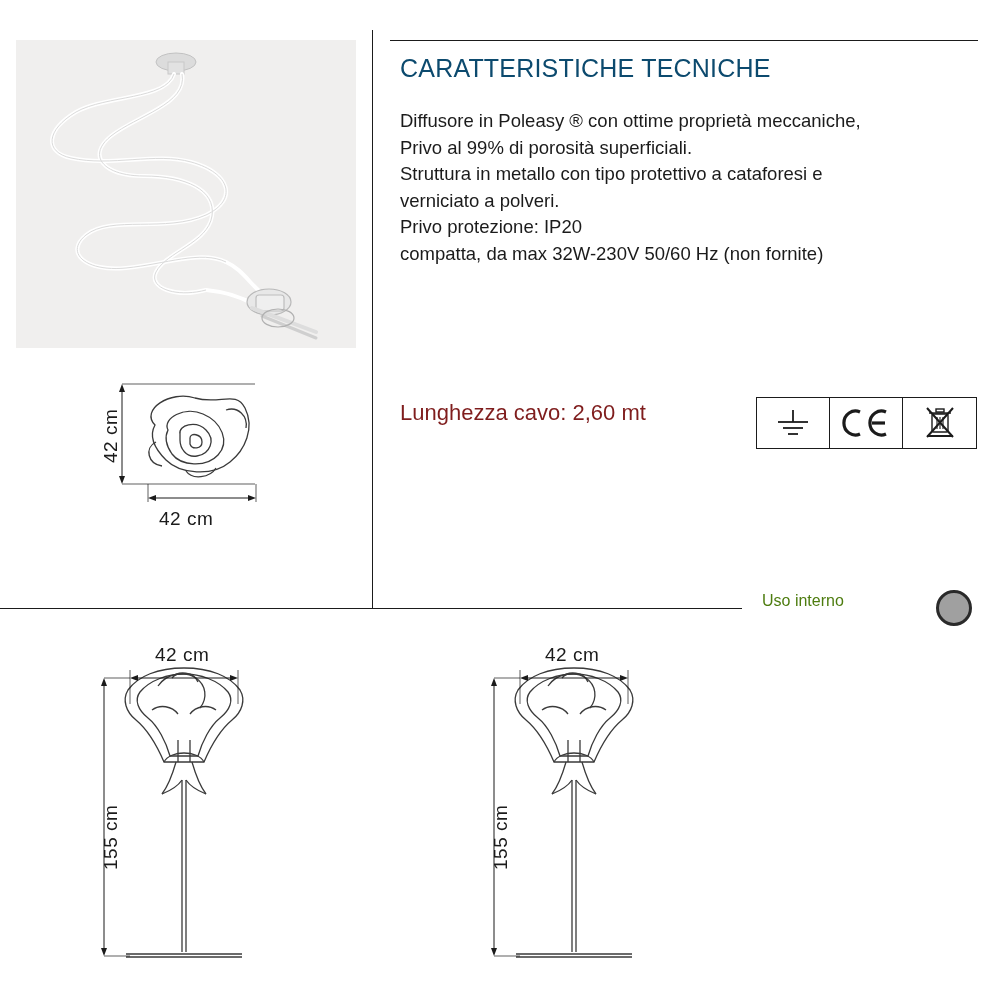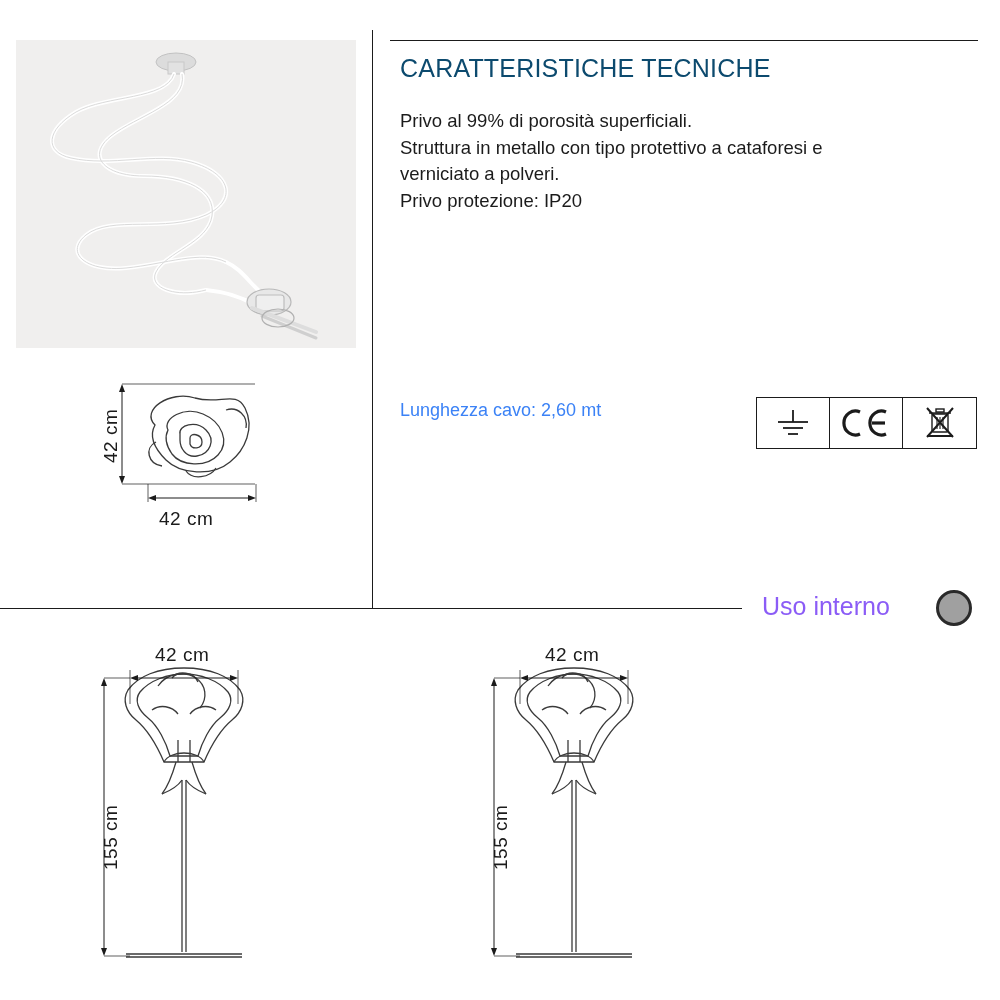--- a/index.html
+++ b/index.html
@@ -79,22 +79,22 @@
     font-size: 18.5px;
     line-height: 26.5px;
     color: #1b1b1b;
   }
   .tech-body div { white-space: pre-wrap; }
 
   .cable-len {
     position: absolute;
     left: 400px;
     top: 400px;
-    font-size: 18px;
-    color: #3b82f6;
+    font-size: 22px;
+    color: #7f1d1d;
   }
 
   
   .certs {
     position: absolute;
     left: 756px;
     top: 397px;
     height: 50px;
     display: flex;
     border: 1px solid #1b1b1b;
@@ -108,22 +108,22 @@
     justify-content: center;
     box-sizing: border-box;
   }
   .cert-cell:last-child { border-right: none; }
 
   
   .uso-label {
     position: absolute;
     left: 762px;
     top: 592px;
-    font-size: 25px;
-    color: #8b5cf6;
+    font-size: 16px;
+    color: #4d7c0f;
   }
   .uso-dot {
     position: absolute;
     left: 936px;
     top: 590px;
     width: 36px;
     height: 36px;
     border-radius: 50%;
     background: #a0a0a0;
     border: 3px solid #2a2a2a;
@@ -176,24 +176,26 @@
       <path d="M236 268 L 300 292" stroke="#dddddd" stroke-width="4" fill="none" stroke-linecap="round"></path>
       <path d="M246 276 L 300 298" stroke="#cfcfcf" stroke-width="3" fill="none" stroke-linecap="round"></path>
       <ellipse cx="262" cy="278" rx="16" ry="9" fill="none" stroke="#b0b0b0" stroke-width="1.2"></ellipse>
     </g>
   </svg>
 </div>
 
 <div class="tech-title">CARATTERISTICHE TECNICHE</div>
 
 <div class="tech-body">
+  <div>Diffusore in Poleasy ® con ottime proprietà meccaniche,</div>
   <div>Privo al 99% di porosità superficiali.</div>
   <div>Struttura in metallo con tipo protettivo a cataforesi e</div>
   <div>verniciato a polveri.</div>
   <div>Privo protezione: IP20</div>
+  <div>compatta, da max 32W-230V 50/60 Hz (non fornite)</div>
 </div>
 
 <div class="cable-len">Lunghezza cavo: 2,60 mt</div>
 
 <div class="certs">
   <div class="cert-cell">
     <svg width="42" height="34" viewBox="0 0 42 34">
       <line x1="21" y1="4" x2="21" y2="16" stroke="#1b1b1b" stroke-width="1.8"></line>
       <line x1="6" y1="16" x2="36" y2="16" stroke="#1b1b1b" stroke-width="1.8"></line>
       <line x1="11" y1="22" x2="31" y2="22" stroke="#1b1b1b" stroke-width="1.8"></line>

